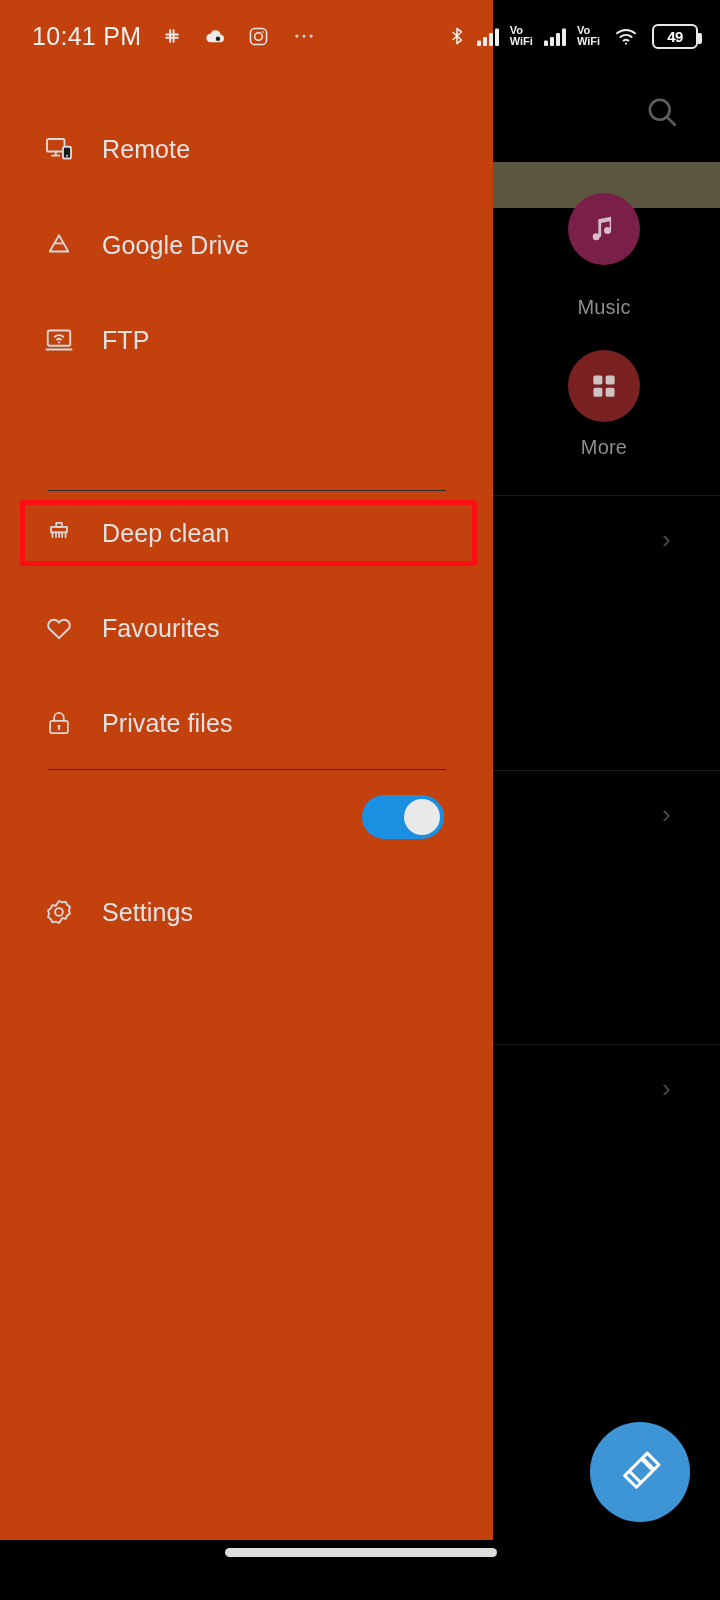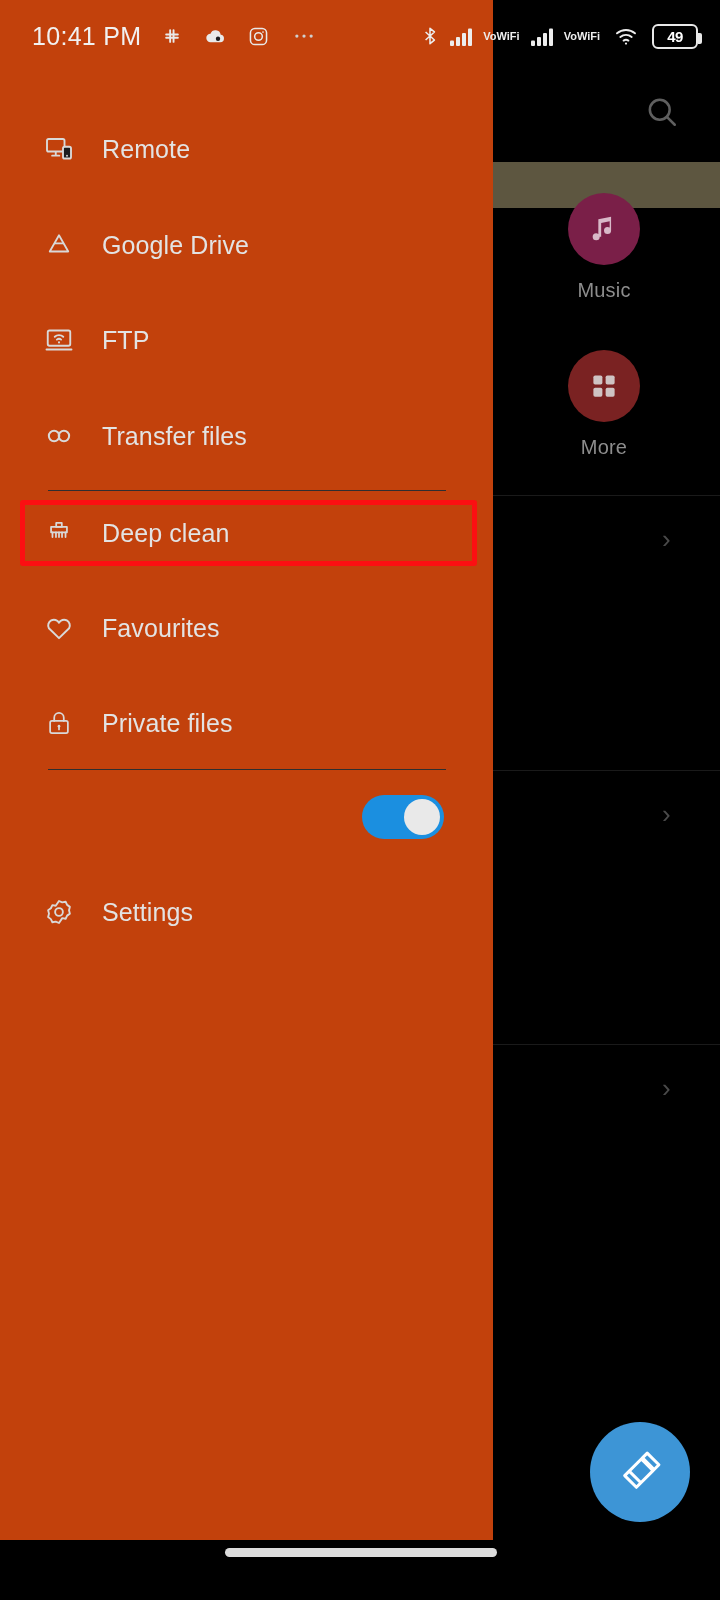--- a/index.html
+++ b/index.html
@@ -29,21 +29,21 @@
   #drawer { position:absolute; left:0; top:0; width:493px; height:1540px;
             background:#c2410c; }
 
   #statusbar { position:absolute; left:0; top:0; width:720px; height:72px; z-index:5;
                display:flex; align-items:center; }
   #sb-left { display:flex; align-items:center; gap:19px; padding-left:32px; }
   #sb-time { font-size:25px; color:#f1f1f1; font-weight:500; letter-spacing:.3px; }
   #sb-right { position:absolute; right:22px; top:0; height:72px;
               display:flex; align-items:center; gap:8px; }
   .sb-ico { display:flex; align-items:center; justify-content:center; }
-  .volte { display:flex; align-items:flex-start;
+  .volte { display:flex; flex-direction:column; align-items:flex-start;
            line-height:1.0; color:#ededed; font-size:11px; font-weight:700;
            margin-left:-2px; }
   #battery { position:relative; width:46px; height:25px; border:2px solid #e8e8e8;
              border-radius:6px; display:flex; align-items:center; justify-content:center;
              margin-left:4px; }
   #battery:after { content:""; position:absolute; right:-6px; top:7px; width:4px;
                    height:11px; background:#e8e8e8; border-radius:0 2px 2px 0; }
   #battery-text { font-size:15px; color:#fff; font-weight:700; letter-spacing:-.5px; }
 
   .menu-item { position:absolute; left:0; width:493px; height:64px;
@@ -80,21 +80,21 @@
 
     <div id="bg-search">
       <svg width="36" height="36" viewBox="0 0 24 24" fill="none" stroke="#9a9a9a" stroke-width="1.7">
         <circle cx="10.5" cy="10.5" r="6.6"></circle>
         <line x1="15.4" y1="15.4" x2="20.5" y2="20.5" stroke-linecap="round"></line>
       </svg>
     </div>
 
     <div id="bg-tanbar"></div>
 
-    <div class="bg-tile" style="left:549px; top:193px;">
+    <div class="bg-tile" style="left:549px; top:193px;gap:17px;">
       <div class="bg-circle" style="background:#7a1f48;">
         <svg width="34" height="34" viewBox="0 0 24 24" fill="#d8b9c8">
           <path d="M9 17.5a2.5 2.5 0 1 1-2.5-2.5c.55 0 1.06.18 1.5.48V5.2l9-1.8v9.6a2.5 2.5 0 1 1-2.5-2.5c.55 0 1.06.18 1.5.48V6.5l-6 1.2v9.8z"></path>
         </svg>
       </div>
       <div class="bg-tile-label">Music</div>
     </div>
 
     <div class="bg-tile" style="left:549px; top:350px;">
       <div class="bg-circle" style="background:#7a2222;">
@@ -157,29 +157,20 @@
     <div class="menu-item" style="top:213px;">
       <span class="mi-icon">
         <svg width="30" height="30" viewBox="0 0 24 24" fill="none" stroke="#d9d9d9" stroke-width="1.45" stroke-linejoin="round">
           <path d="M12 4.2 L19.4 17.2 H4.6 Z"></path>
           <line x1="8.3" y1="10.7" x2="15.7" y2="10.7"></line>
         </svg>
       </span>
       <span class="mi-label">Google Drive</span>
     </div>
 
-    <div class="menu-item" style="top:404px;">
-      <span class="mi-icon">
-        <svg width="32" height="32" viewBox="0 0 24 24" fill="none" stroke="#d9d9d9" stroke-width="1.5">
-          <circle cx="8.3" cy="12" r="3.9"></circle>
-          <circle cx="15.7" cy="12" r="3.9"></circle>
-        </svg>
-      </span>
-      <span class="mi-label">Transfer files</span>
-    </div>
 
     <div class="divider" style="top:490px;"></div>
 
     <div class="menu-item" style="top:501px;">
       <span class="mi-icon">
         <svg width="28" height="28" viewBox="0 0 24 24" fill="none" stroke="#d9d9d9" stroke-width="1.5" stroke-linejoin="round">
           <path d="M9.6 3.4h4.8v3.4H9.6z"></path>
           <path d="M5.2 6.8h13.6v4.6H5.2z"></path>
           <path d="M6.4 11.4v4.1M9.4 11.4v4.1M12 11.4v4.1M14.6 11.4v4.1M17.6 11.4v4.1" stroke-linecap="round"></path>
         </svg>

